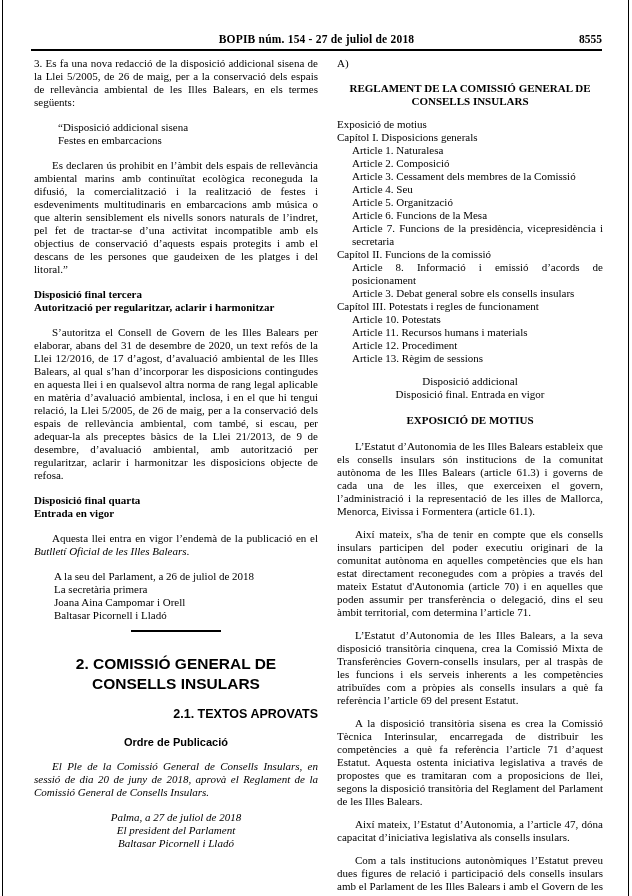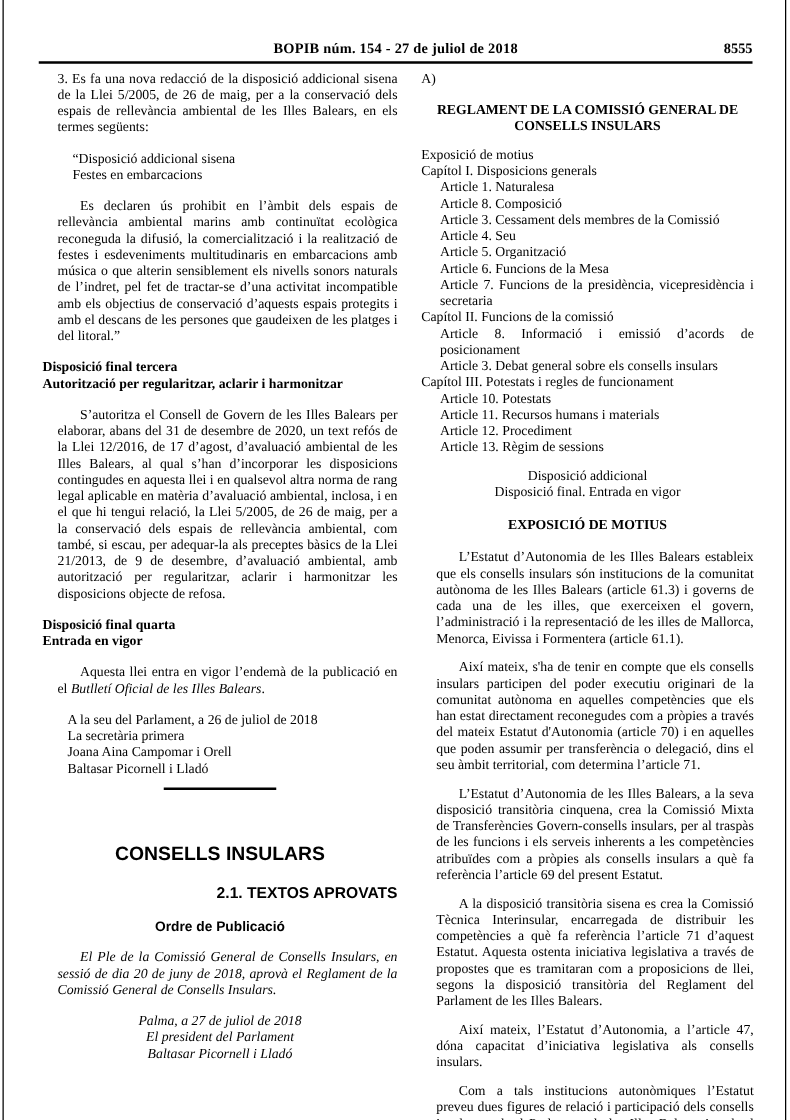--- a/index.html
+++ b/index.html
@@ -20,21 +20,21 @@
   .header-page{
     position:absolute;right:0;top:0;font-weight:bold;font-size:11.5px;
   }
   .header-rule{position:absolute;top:49px;left:28px;width:571px;height:2px;background:#000;}
 
   .col{position:absolute;top:57px;font-size:11px;line-height:13px;}
   .col-left{left:31px;width:284px;}
   .col-right{left:334px;width:266px;}
 
   p{margin:0 0 12px 0;}
-  .just{text-align:justify;margin-left:12px;}
+  .just{text-align:justify;}
   .indent{text-indent:18px;}
   .it{font-style:italic;}
   .bold-head{font-weight:bold;margin:0 0 12px 0;}
   .quote-block{margin:0 0 12px 24px;}
   .sig-block{margin:0 0 0 20px;}
 
   .section-divider{width:90px;height:2px;background:#000;margin:8px auto 22px auto;}
   .sans-h1{
     font-family:"Liberation Sans", sans-serif;font-weight:bold;
     font-size:15.5px;line-height:20px;text-align:center;margin:0 0 14px 0;
@@ -97,21 +97,21 @@
     <div class="sig-block">
       <div>A la seu del Parlament, a 26 de juliol de 2018</div>
       <div>La secretària primera</div>
       <div>Joana Aina Campomar i Orell</div>
       <div>Baltasar Picornell i Lladó</div>
     </div>
 
     <div class="section-divider"></div>
 
     <div class="sans-h1">
-      <br>
+      <span>2. COMISSIÓ GENERAL DE</span><br>
       <span>CONSELLS INSULARS</span>
     </div>
 
     <div class="sans-h2">2.1. TEXTOS APROVATS</div>
 
     <div class="sans-h3">Ordre de Publicació</div>
 
     <p class="just indent it">El Ple de la Comissió General de Consells Insulars, en sessió de dia 20 de juny de 2018, aprovà el Reglament de la Comissió General de Consells Insulars.</p>
 
     <div class="dateline">
@@ -128,21 +128,21 @@
 
     <div class="serif-center-bold">
       <span>REGLAMENT DE LA COMISSIÓ GENERAL DE</span><br>
       <span>CONSELLS INSULARS</span>
     </div>
 
     <div class="toc">
       <div class="toc-line lvl0">Exposició de motius</div>
       <div class="toc-line lvl0">Capítol I. Disposicions generals</div>
       <div class="toc-line lvl1">Article 1. Naturalesa</div>
-      <div class="toc-line lvl1">Article 8. Composició</div>
+      <div class="toc-line lvl1">Article 2. Composició</div>
       <div class="toc-line lvl1">Article 3. Cessament dels membres de la Comissió</div>
       <div class="toc-line lvl1">Article 4. Seu</div>
       <div class="toc-line lvl1">Article 5. Organització</div>
       <div class="toc-line lvl1">Article 6. Funcions de la Mesa</div>
       <div class="toc-line lvl1">Article 7. Funcions de la presidència, vicepresidència i secretaria</div>
       <div class="toc-line lvl0">Capítol II. Funcions de la comissió</div>
       <div class="toc-line lvl1">Article 8. Informació i emissió d’acords de posicionament</div>
       <div class="toc-line lvl1">Article 3. Debat general sobre els consells insulars</div>
       <div class="toc-line lvl0">Capítol III. Potestats i regles de funcionament</div>
       <div class="toc-line lvl1">Article 10. Potestats</div>

